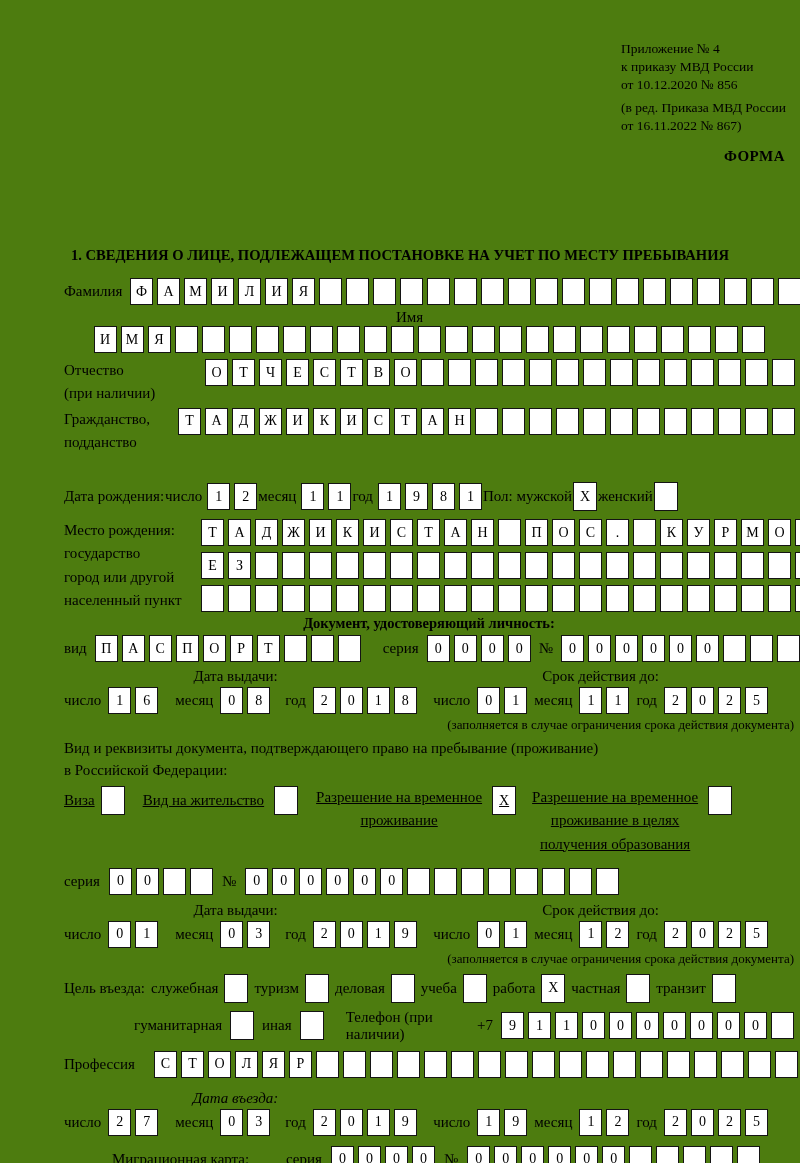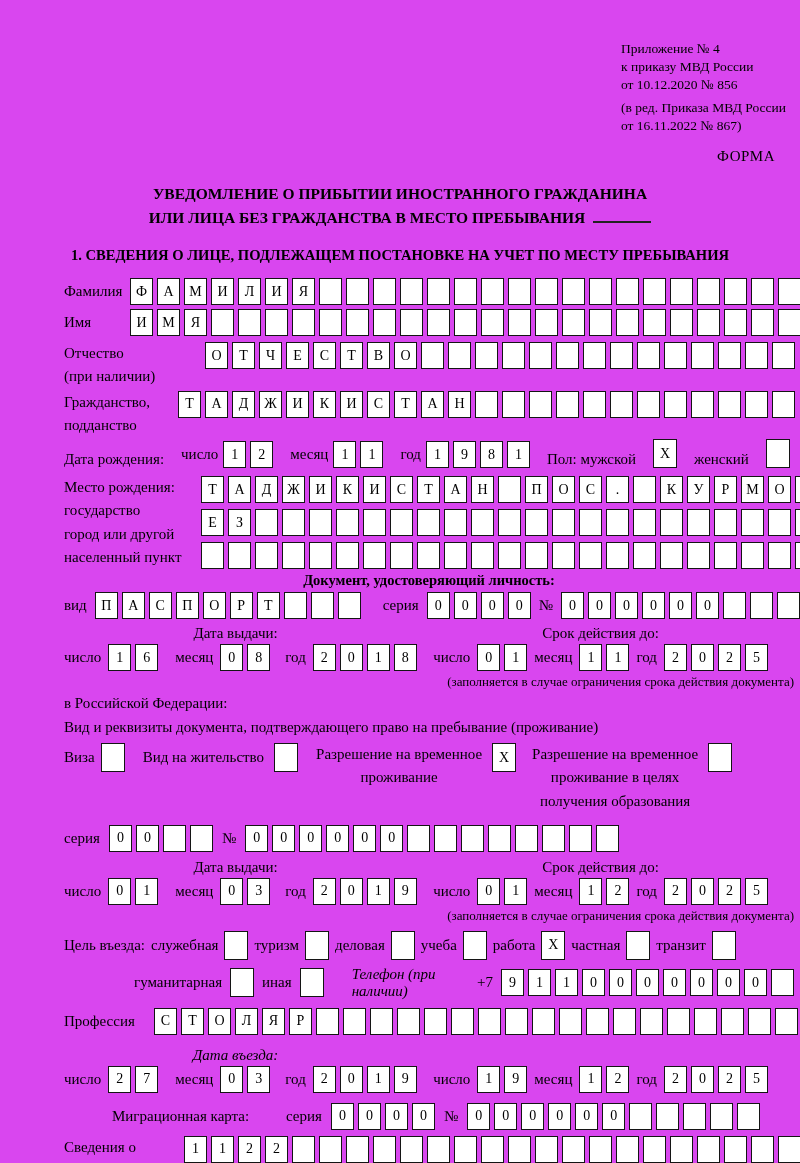--- a/index.html
+++ b/index.html
@@ -1,20 +1,20 @@
 <!DOCTYPE html>
 <html><head>
 <meta charset="utf-8">
 <style>
   html,body{margin:0;padding:0;background:#fff;}
-  .page{position:relative;width:800px;height:1163px;background:#d946ef;color:#000;
+  .page{position:relative;width:800px;height:1163px;background:#4d7c0f;color:#000;
         font-family:"Liberation Serif","DejaVu Serif",serif;font-size:15px;overflow:hidden;}
   .appendix{position:absolute;left:621px;top:40px;font-size:13.5px;line-height:1.32;}
   .appendix .gap{height:6px;}
-  .forma{position:absolute;right:25px;top:148px;font-weight:normal;font-size:15px;letter-spacing:.5px;}
+  .forma{position:absolute;right:15px;top:148px;font-weight:bold;font-size:15px;letter-spacing:.5px;}
   .title{position:absolute;left:0;top:182px;width:100%;text-align:center;font-weight:bold;font-size:15.5px;line-height:1.55;}
   .blank-line{display:inline-block;width:58px;border-bottom:2px solid #222;height:14px;vertical-align:baseline;margin-left:8px;}
   .sec1{position:absolute;left:0;top:247px;width:100%;text-align:center;font-weight:bold;font-size:14.6px;}
   .body{position:absolute;left:64px;top:278px;width:730px;}
   .row{display:flex;align-items:center;}
   .rowt{display:flex;align-items:flex-start;}
   .lbl{flex:0 0 auto;}
   .cells{display:inline-flex;gap:4px;flex-wrap:nowrap;}
   .cell{width:21px;height:25px;border:1.7px solid #141414;display:inline-flex;align-items:center;
         justify-content:center;font-size:14px;flex:0 0 auto;background:#fff;}
@@ -37,24 +37,20 @@
     <div>Приложение № 4</div>
     <div>к приказу МВД России</div>
     <div>от 10.12.2020 № 856</div>
     <div class="gap"></div>
     <div>(в ред. Приказа МВД России</div>
     <div>от 16.11.2022 № 867)</div>
   </div>
 
   <div class="forma">ФОРМА</div>
 
-  <div class="title">
-    <span>УВЕДОМЛЕНИЕ О ПРИБЫТИИ ИНОСТРАННОГО ГРАЖДАНИНА</span><br>
-    <span>ИЛИ ЛИЦА БЕЗ ГРАЖДАНСТВА В МЕСТО ПРЕБЫВАНИЯ</span><span class="blank-line"></span>
-  </div>
 
   <div class="sec1">1. СВЕДЕНИЯ О ЛИЦЕ, ПОДЛЕЖАЩЕМ ПОСТАНОВКЕ НА УЧЕТ ПО МЕСТУ ПРЕБЫВАНИЯ</div>
 
   <div class="body">
 
     <div class="row">
       <span class="lbl" style="width:66px;">Фамилия</span>
       <span class="cells">
           <span class="cell">Ф</span>
           <span class="cell">А</span>
@@ -77,21 +73,21 @@
           <span class="cell"></span>
           <span class="cell"></span>
           <span class="cell"></span>
           <span class="cell"></span>
           <span class="cell"></span>
           <span class="cell"></span>
           <span class="cell"></span>
         </span>
     </div>
 
-    <div class="row" style="margin-top:4px;">
+    <div class="row" style="margin-top:4px;flex-direction:column;">
       <span class="lbl" style="width:66px;">Имя</span>
       <span class="cells">
           <span class="cell">И</span>
           <span class="cell">М</span>
           <span class="cell">Я</span>
           <span class="cell"></span>
           <span class="cell"></span>
           <span class="cell"></span>
           <span class="cell"></span>
           <span class="cell"></span>
@@ -171,21 +167,21 @@
           <span class="cell"></span>
           <span class="cell"></span>
           <span class="cell"></span>
           <span class="cell"></span>
           <span class="cell"></span>
           <span class="cell"></span>
           <span class="cell"></span>
         </span>
     </div>
 
-    <div class="row" style="margin-top:2px;gap:17px;align-items:flex-end;">
+    <div class="row" style="margin-top:28px;gap:1px;">
       <span>Дата рождения:</span>
       <span class="dgrp">
           <span>число</span>
         <span class="cells">
             <span class="cell">1</span>
             <span class="cell">2</span>
           </span>
         </span>
       <span class="dgrp">
           <span>месяц</span>
@@ -375,24 +371,24 @@
         <span class="cells">
             <span class="cell">2</span>
             <span class="cell">0</span>
             <span class="cell">2</span>
             <span class="cell">5</span>
           </span>
       </div>
     </div>
     <div class="note" style="text-align:right;margin-top:3px;">(заполняется в случае ограничения срока действия документа)</div>
 
+    <div style="margin-top:7px;">Вид и реквизиты документа, подтверждающего право на пребывание (проживание)</div>
     <div style="margin-top:5px;">в Российской Федерации:</div>
-    <div style="margin-top:7px;">Вид и реквизиты документа, подтверждающего право на пребывание (проживание)</div>
-
-    <div class="rowt" style="margin-top:7px;gap:10px;">
+
+    <div class="rowt" style="margin-top:7px;gap:10px;text-decoration:underline;">
       <span class="row" style="gap:6px;">
         <span>Виза</span>
         <span class="cells cb">
             <span class="cell"></span>
           </span>
       </span>
       <span class="row" style="gap:10px;margin-left:8px;">
         <span>Вид на жительство</span>
         <span class="cells cb">
             <span class="cell"></span>
@@ -525,21 +521,21 @@
     </div>
     <div class="row" style="margin-top:6px;gap:8px;padding-left:70px;">
       <span>гуманитарная</span>
       <span class="cells cb">
           <span class="cell"></span>
         </span>
       <span>иная</span>
       <span class="cells cb">
           <span class="cell"></span>
         </span>
-      <span style="margin-left:20px;font-style:italic;">Телефон (при наличии)</span>
+      <span style="margin-left:14px;">Телефон (при наличии)</span>
       <span style="margin-left:8px;">+7</span>
       <span class="cells">
           <span class="cell">9</span>
           <span class="cell">1</span>
           <span class="cell">1</span>
           <span class="cell">0</span>
           <span class="cell">0</span>
           <span class="cell">0</span>
           <span class="cell">0</span>
           <span class="cell">0</span>

